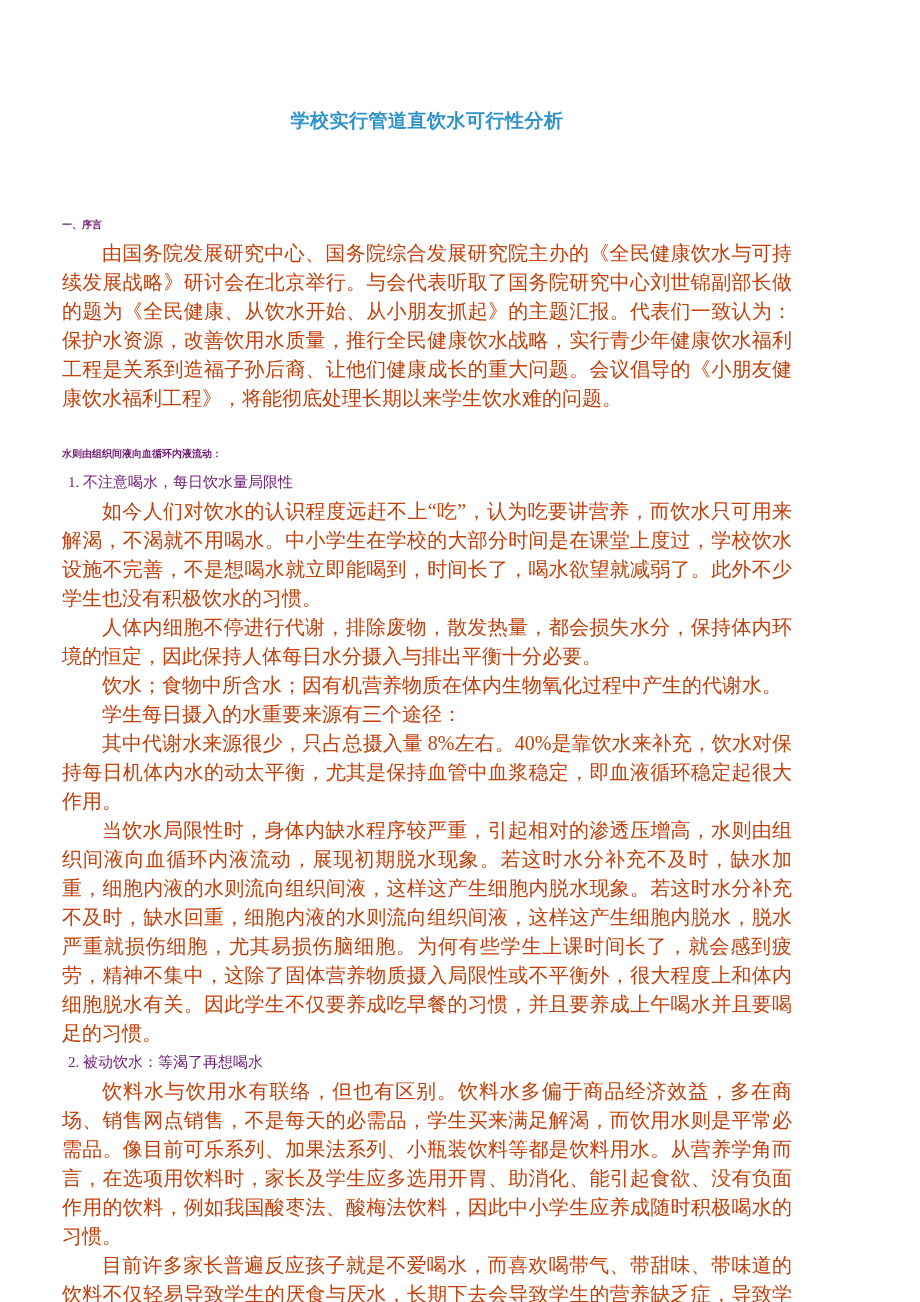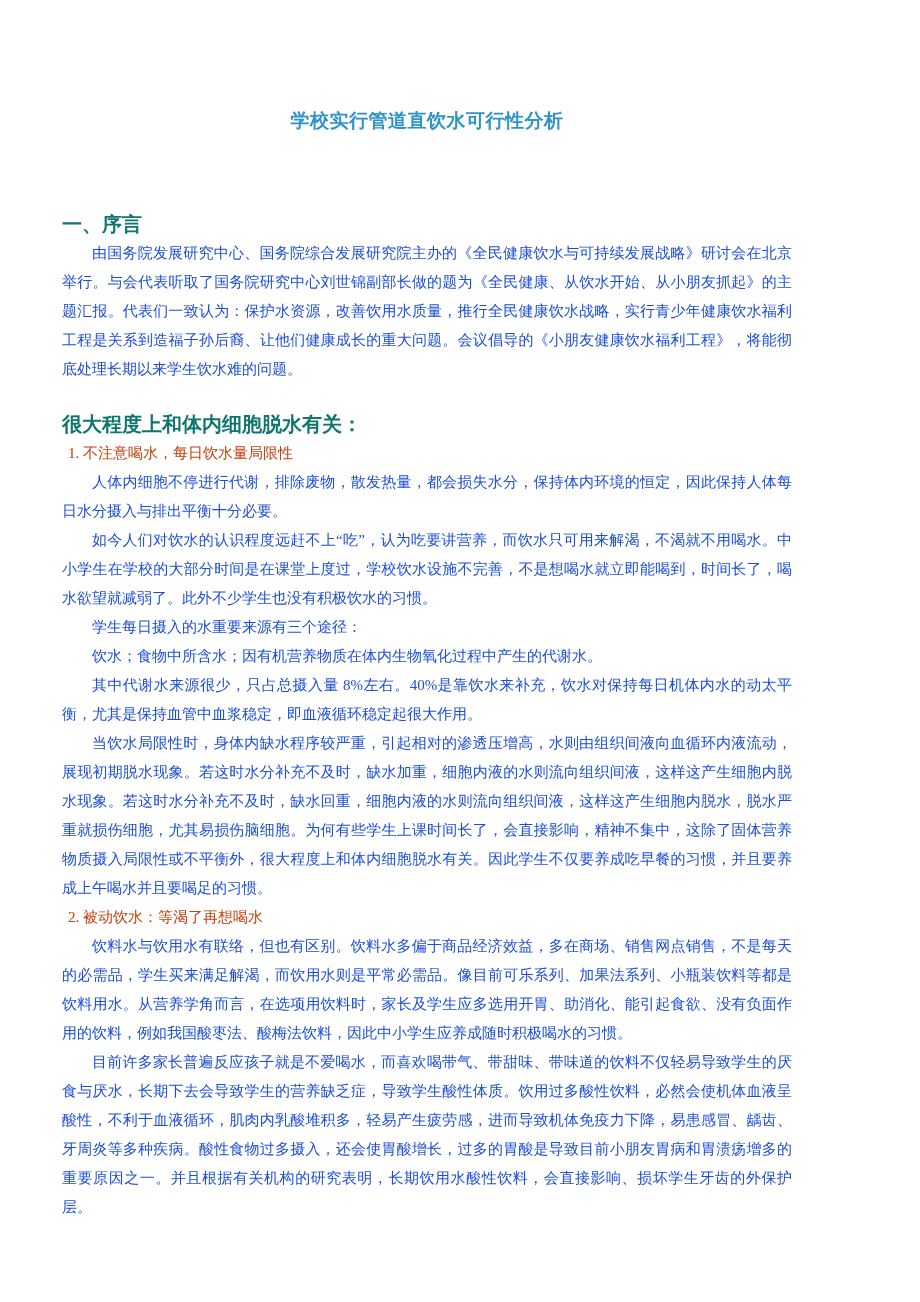--- a/index.html
+++ b/index.html
@@ -23,64 +23,64 @@
     padding-top: 108px;
     text-align: center;
     font-size: 19px;
     line-height: 26px;
     font-weight: bold;
     color: #2f93cb;
     letter-spacing: 0.5px;
   }
   .sec-heading {
     margin: 0;
-    font-size: 20px;
+    font-size: 10px;
     line-height: 29px;
     font-weight: bold;
-    color: #0f766e;
+    color: #701a75;
   }
   .preface-heading { margin-top: 76px; }
   .habits-heading { margin-top: 26px; }
   .para {
     margin: 0;
-    font-size: 15px;
+    font-size: 20px;
     line-height: 29px;
     text-align: justify;
     text-indent: 2em;
-    color: #1d4ed8;
+    color: #c2410c;
   }
   .item-label {
     margin: 0;
     font-size: 15px;
     line-height: 29px;
     text-align: justify;
     text-indent: 0.4em;
-    color: #c2410c;
+    color: #701a75;
   }
   .preface-para { margin-bottom: 23px; }
 </style>
 </head>
 <body>
 
 <div class="page">
 
   <h1 class="doc-title">学校实行管道直饮水可行性分析</h1>
 
   <h2 class="sec-heading preface-heading">一、序言</h2>
 
   <p class="para preface-para">由国务院发展研究中心、国务院综合发展研究院主办的《全民健康饮水与可持续发展战略》研讨会在北京举行。与会代表听取了国务院研究中心刘世锦副部长做的题为《全民健康、从饮水开始、从小朋友抓起》的主题汇报。代表们一致认为：保护水资源，改善饮用水质量，推行全民健康饮水战略，实行青少年健康饮水福利工程是关系到造福子孙后裔、让他们健康成长的重大问题。会议倡导的《小朋友健康饮水福利工程》，将能彻底处理长期以来学生饮水难的问题。</p>
 
-  <h2 class="sec-heading habits-heading">很大程度上和体内细胞脱水有关：</h2>
+  <h2 class="sec-heading habits-heading">水则由组织间液向血循环内液流动：</h2>
 
   <p class="item-label">1. 不注意喝水，每日饮水量局限性</p>
+  <p class="para">如今人们对饮水的认识程度远赶不上“吃”，认为吃要讲营养，而饮水只可用来解渴，不渴就不用喝水。中小学生在学校的大部分时间是在课堂上度过，学校饮水设施不完善，不是想喝水就立即能喝到，时间长了，喝水欲望就减弱了。此外不少学生也没有积极饮水的习惯。</p>
   <p class="para">人体内细胞不停进行代谢，排除废物，散发热量，都会损失水分，保持体内环境的恒定，因此保持人体每日水分摄入与排出平衡十分必要。</p>
-  <p class="para">如今人们对饮水的认识程度远赶不上“吃”，认为吃要讲营养，而饮水只可用来解渴，不渴就不用喝水。中小学生在学校的大部分时间是在课堂上度过，学校饮水设施不完善，不是想喝水就立即能喝到，时间长了，喝水欲望就减弱了。此外不少学生也没有积极饮水的习惯。</p>
+  <p class="para">饮水；食物中所含水；因有机营养物质在体内生物氧化过程中产生的代谢水。</p>
   <p class="para">学生每日摄入的水重要来源有三个途径：</p>
-  <p class="para">饮水；食物中所含水；因有机营养物质在体内生物氧化过程中产生的代谢水。</p>
   <p class="para">其中代谢水来源很少，只占总摄入量 8%左右。40%是靠饮水来补充，饮水对保持每日机体内水的动太平衡，尤其是保持血管中血浆稳定，即血液循环稳定起很大作用。</p>
-  <p class="para">当饮水局限性时，身体内缺水程序较严重，引起相对的渗透压增高，水则由组织间液向血循环内液流动，展现初期脱水现象。若这时水分补充不及时，缺水加重，细胞内液的水则流向组织间液，这样这产生细胞内脱水现象。若这时水分补充不及时，缺水回重，细胞内液的水则流向组织间液，这样这产生细胞内脱水，脱水严重就损伤细胞，尤其易损伤脑细胞。为何有些学生上课时间长了，会直接影响，精神不集中，这除了固体营养物质摄入局限性或不平衡外，很大程度上和体内细胞脱水有关。因此学生不仅要养成吃早餐的习惯，并且要养成上午喝水并且要喝足的习惯。</p>
+  <p class="para">当饮水局限性时，身体内缺水程序较严重，引起相对的渗透压增高，水则由组织间液向血循环内液流动，展现初期脱水现象。若这时水分补充不及时，缺水加重，细胞内液的水则流向组织间液，这样这产生细胞内脱水现象。若这时水分补充不及时，缺水回重，细胞内液的水则流向组织间液，这样这产生细胞内脱水，脱水严重就损伤细胞，尤其易损伤脑细胞。为何有些学生上课时间长了，就会感到疲劳，精神不集中，这除了固体营养物质摄入局限性或不平衡外，很大程度上和体内细胞脱水有关。因此学生不仅要养成吃早餐的习惯，并且要养成上午喝水并且要喝足的习惯。</p>
 
   <p class="item-label">2. 被动饮水：等渴了再想喝水</p>
 
   <p class="para">饮料水与饮用水有联络，但也有区别。饮料水多偏于商品经济效益，多在商场、销售网点销售，不是每天的必需品，学生买来满足解渴，而饮用水则是平常必需品。像目前可乐系列、加果法系列、小瓶装饮料等都是饮料用水。从营养学角而言，在选项用饮料时，家长及学生应多选用开胃、助消化、能引起食欲、没有负面作用的饮料，例如我国酸枣法、酸梅法饮料，因此中小学生应养成随时积极喝水的习惯。</p>
   <p class="para">目前许多家长普遍反应孩子就是不爱喝水，而喜欢喝带气、带甜味、带味道的饮料不仅轻易导致学生的厌食与厌水，长期下去会导致学生的营养缺乏症，导致学生酸性体质。饮用过多酸性饮料，必然会使机体血液呈酸性，不利于血液循环，肌肉内乳酸堆积多，轻易产生疲劳感，进而导致机体免疫力下降，易患感冒、龋齿、牙周炎等多种疾病。酸性食物过多摄入，还会使胃酸增长，过多的胃酸是导致目前小朋友胃病和胃溃疡增多的重要原因之一。并且根据有关机构的研究表明，长期饮用水酸性饮料，会直接影响、损坏学生牙齿的外保护层。</p>
 
 </div>
 
 </body></html>

